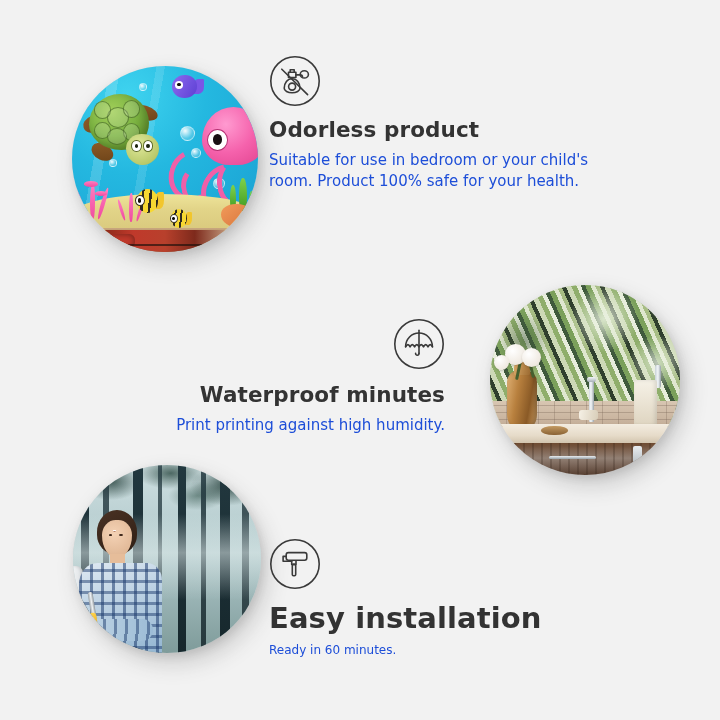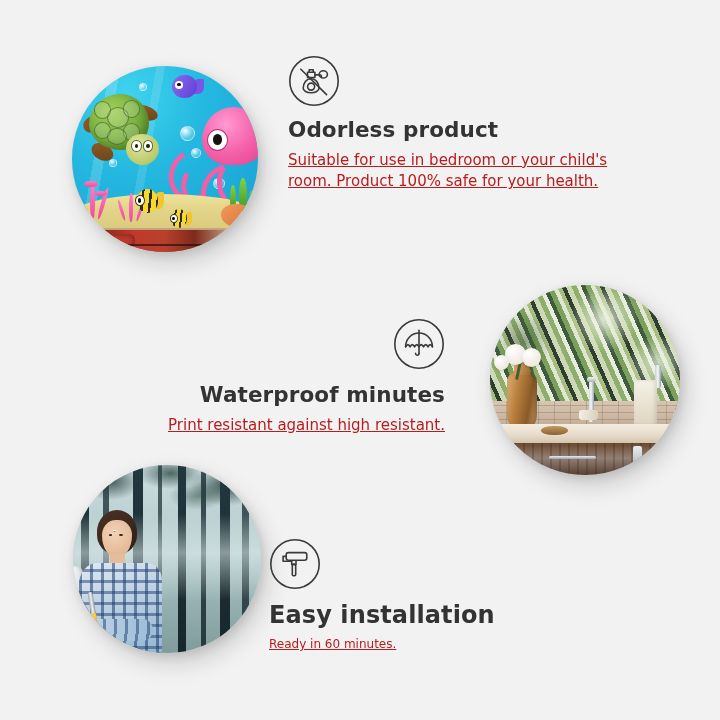--- a/index.html
+++ b/index.html
@@ -227,30 +227,29 @@
 
   
   .feature{position:absolute;}
   .f-icon{width:52px;height:52px;}
   .f-icon svg{display:block;width:52px;height:52px;}
   .f-title{
     font-size:21.5px;font-weight:600;color:#333333;
     letter-spacing:.1px;line-height:1.25;margin:10px 0 6px;
   }
   .f-desc{
-    font-size:15px;color:#b91c1c;line-height:1.42;
+    font-size:15px;color:#1d4ed8;line-height:1.42;
     font-weight:400;
-    text-decoration:underline;
-  }
-  #feat-odorless{left:269px;top:55px;width:340px;margin-left:19px;}
+  }
+  #feat-odorless{left:269px;top:55px;width:340px;}
   #feat-water{left:143px;top:318px;width:302px;text-align:right;}
   #feat-water .f-icon{margin-left:auto;}
   #feat-water .f-title{margin-top:12px;}
   #feat-install{left:269px;top:538px;width:300px;}
-  #feat-install .f-title{font-size:24px;}
+  #feat-install .f-title{font-size:29px;}
   #feat-install .f-desc{font-size:12px;}
 </style>
 </head>
 <body>
 
 <div class="stage">
 
   <div class="photo" id="photo-ocean">
     <div class="inner">
       <div class="sea-water"></div>
@@ -368,21 +367,21 @@
       <svg viewBox="0 0 52 52" fill="none" stroke="#3a3a3a" stroke-width="1.6" stroke-linecap="round" stroke-linejoin="round">
         <circle cx="26" cy="26" r="24.2"></circle>
         <path d="M12.6 28.8 c0 -7.8 6 -13.8 13.4 -13.8 c7.4 0 13.4 6 13.4 13.8"></path>
         <path d="M12.6 28.8 c1.6 -2.9 3.1 -2.9 4.5 0 c1.4 -2.9 3 -2.9 4.5 0 c1.5 -2.9 3 -2.9 4.4 0 c1.4 -2.9 3 -2.9 4.5 0 c1.5 -2.9 3 -2.9 4.5 0 c1.4 -2.9 3 -2.9 4.5 0"></path>
         <line x1="26" y1="15" x2="26" y2="35.2"></line>
         <path d="M26 35.2 c0 2.6 -3.4 2.7 -3.4 .2"></path>
         <line x1="26" y1="12.3" x2="26" y2="15"></line>
       </svg>
     </div>
     <div class="f-title">Waterproof minutes</div>
-    <div class="f-desc">Print resistant against high resistant.</div>
+    <div class="f-desc">Print printing against high humidity.</div>
   </div>
 
   <div class="photo" id="photo-bath">
     <div class="inner">
       <div class="bath-wall"></div>
       <div class="bath-tile"></div>
 
       <div class="dispenser"></div>
       <div class="towel"></div>
       <div class="faucet"></div>

